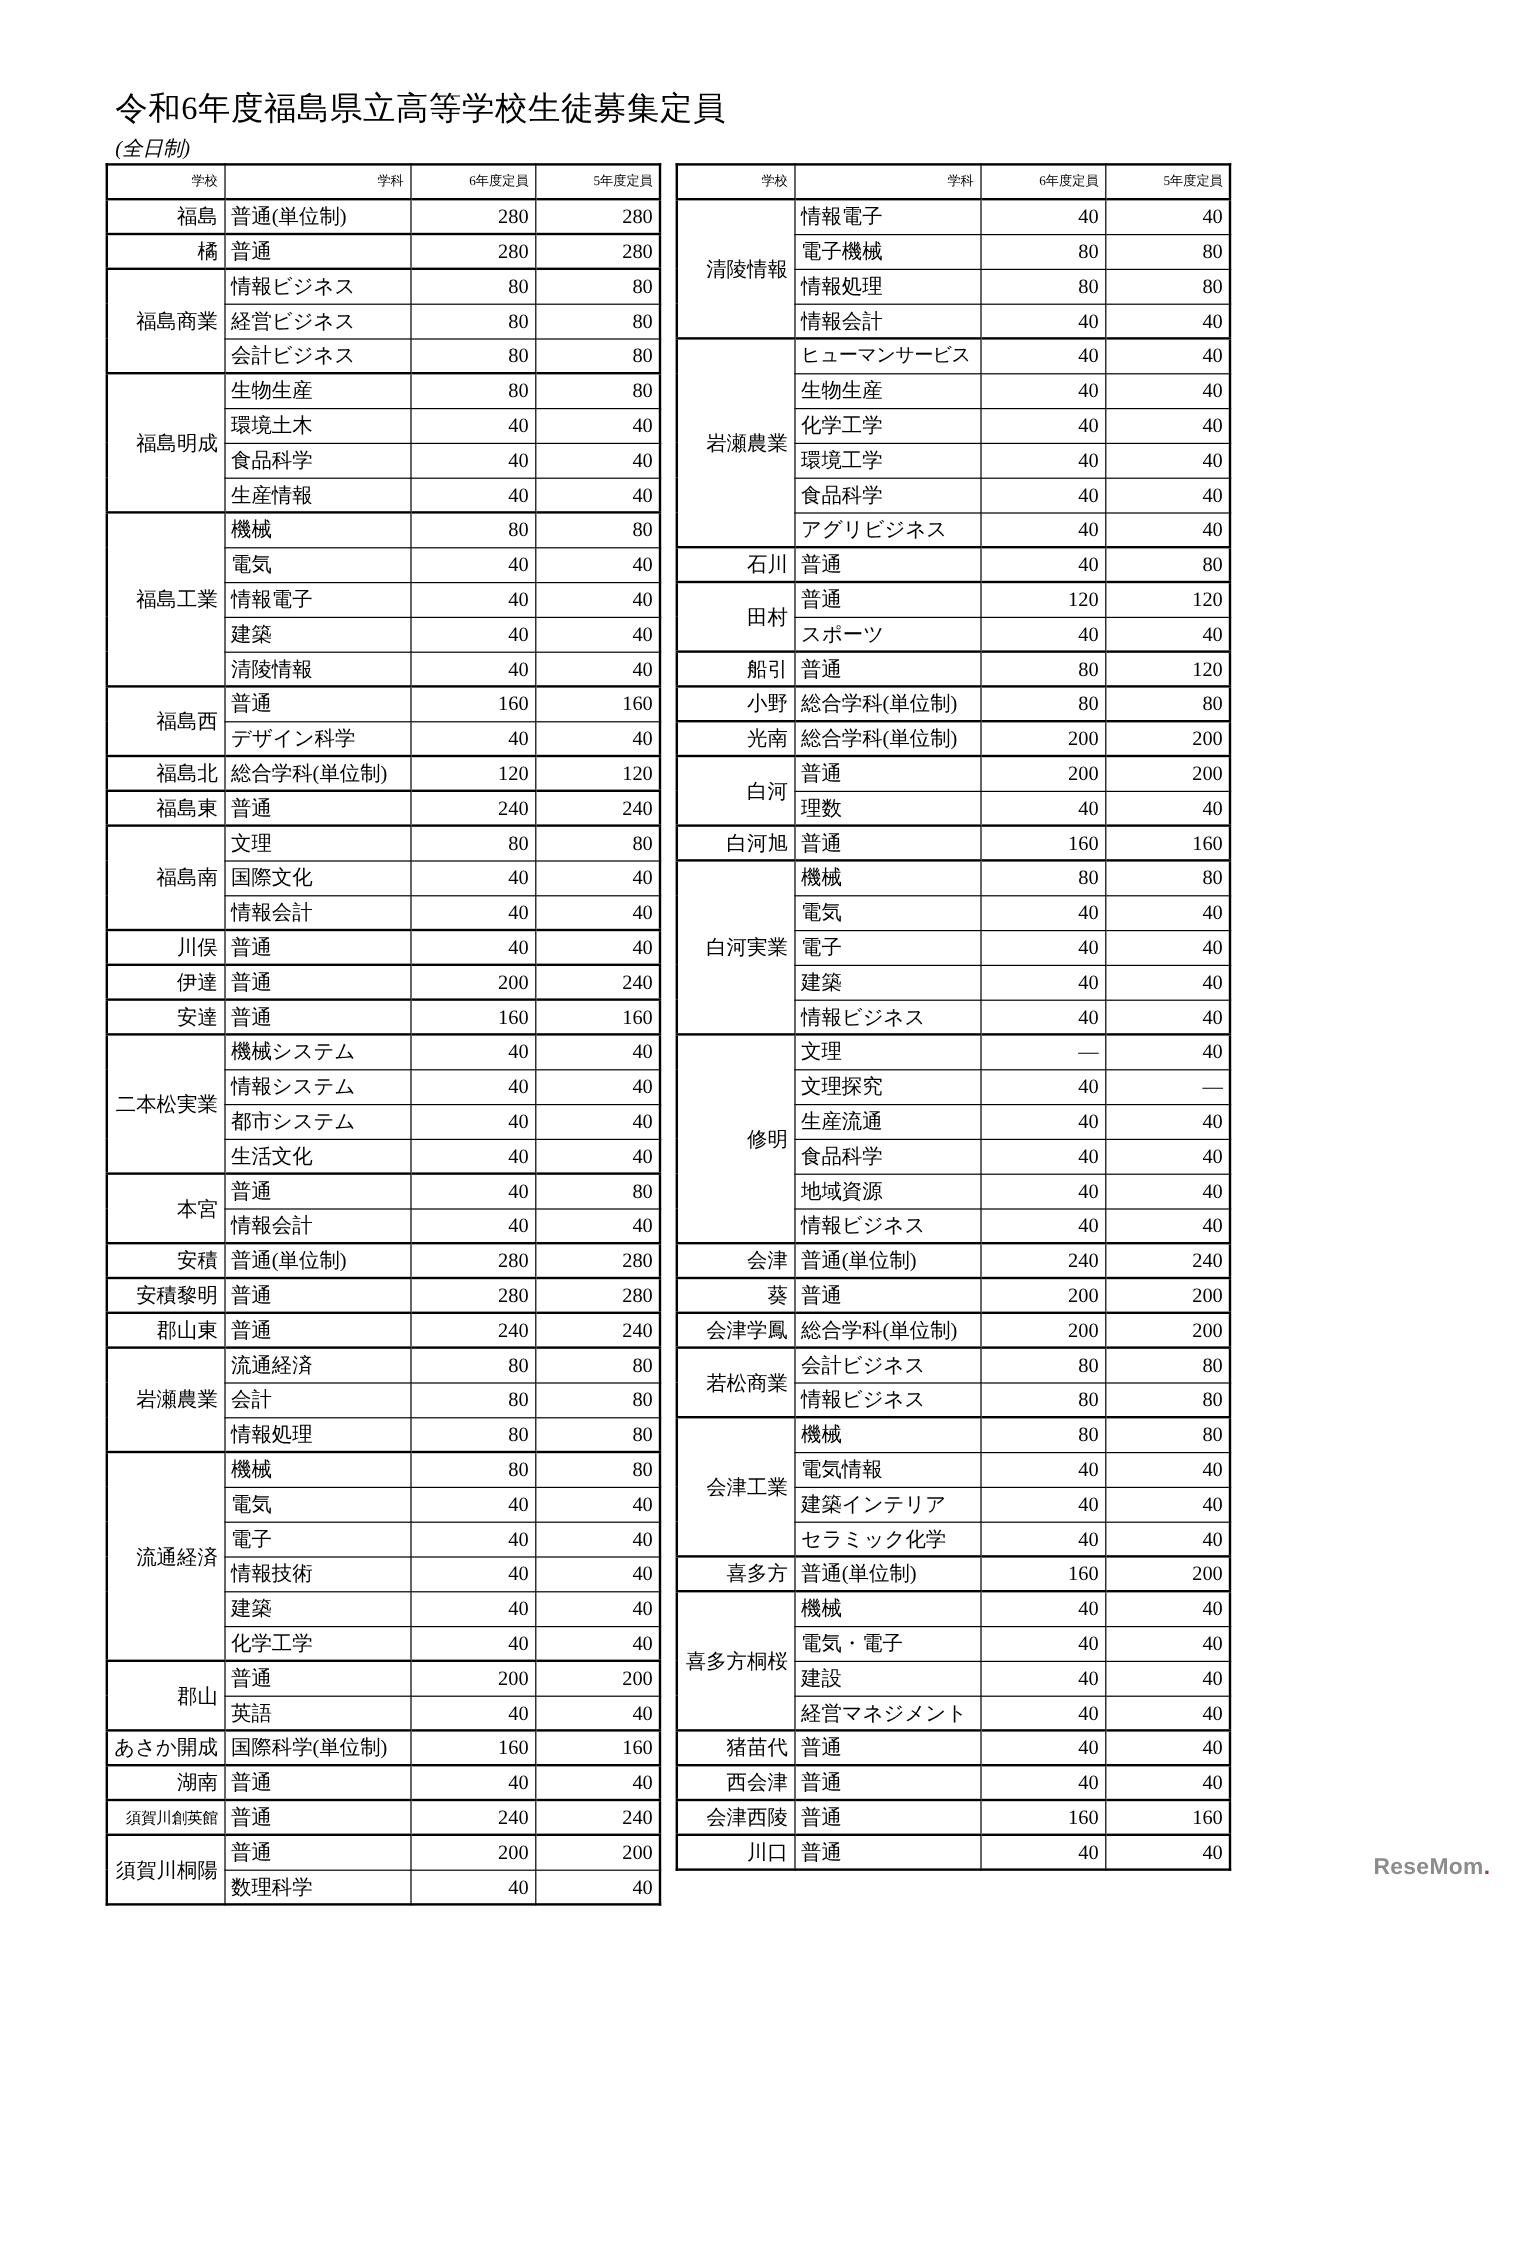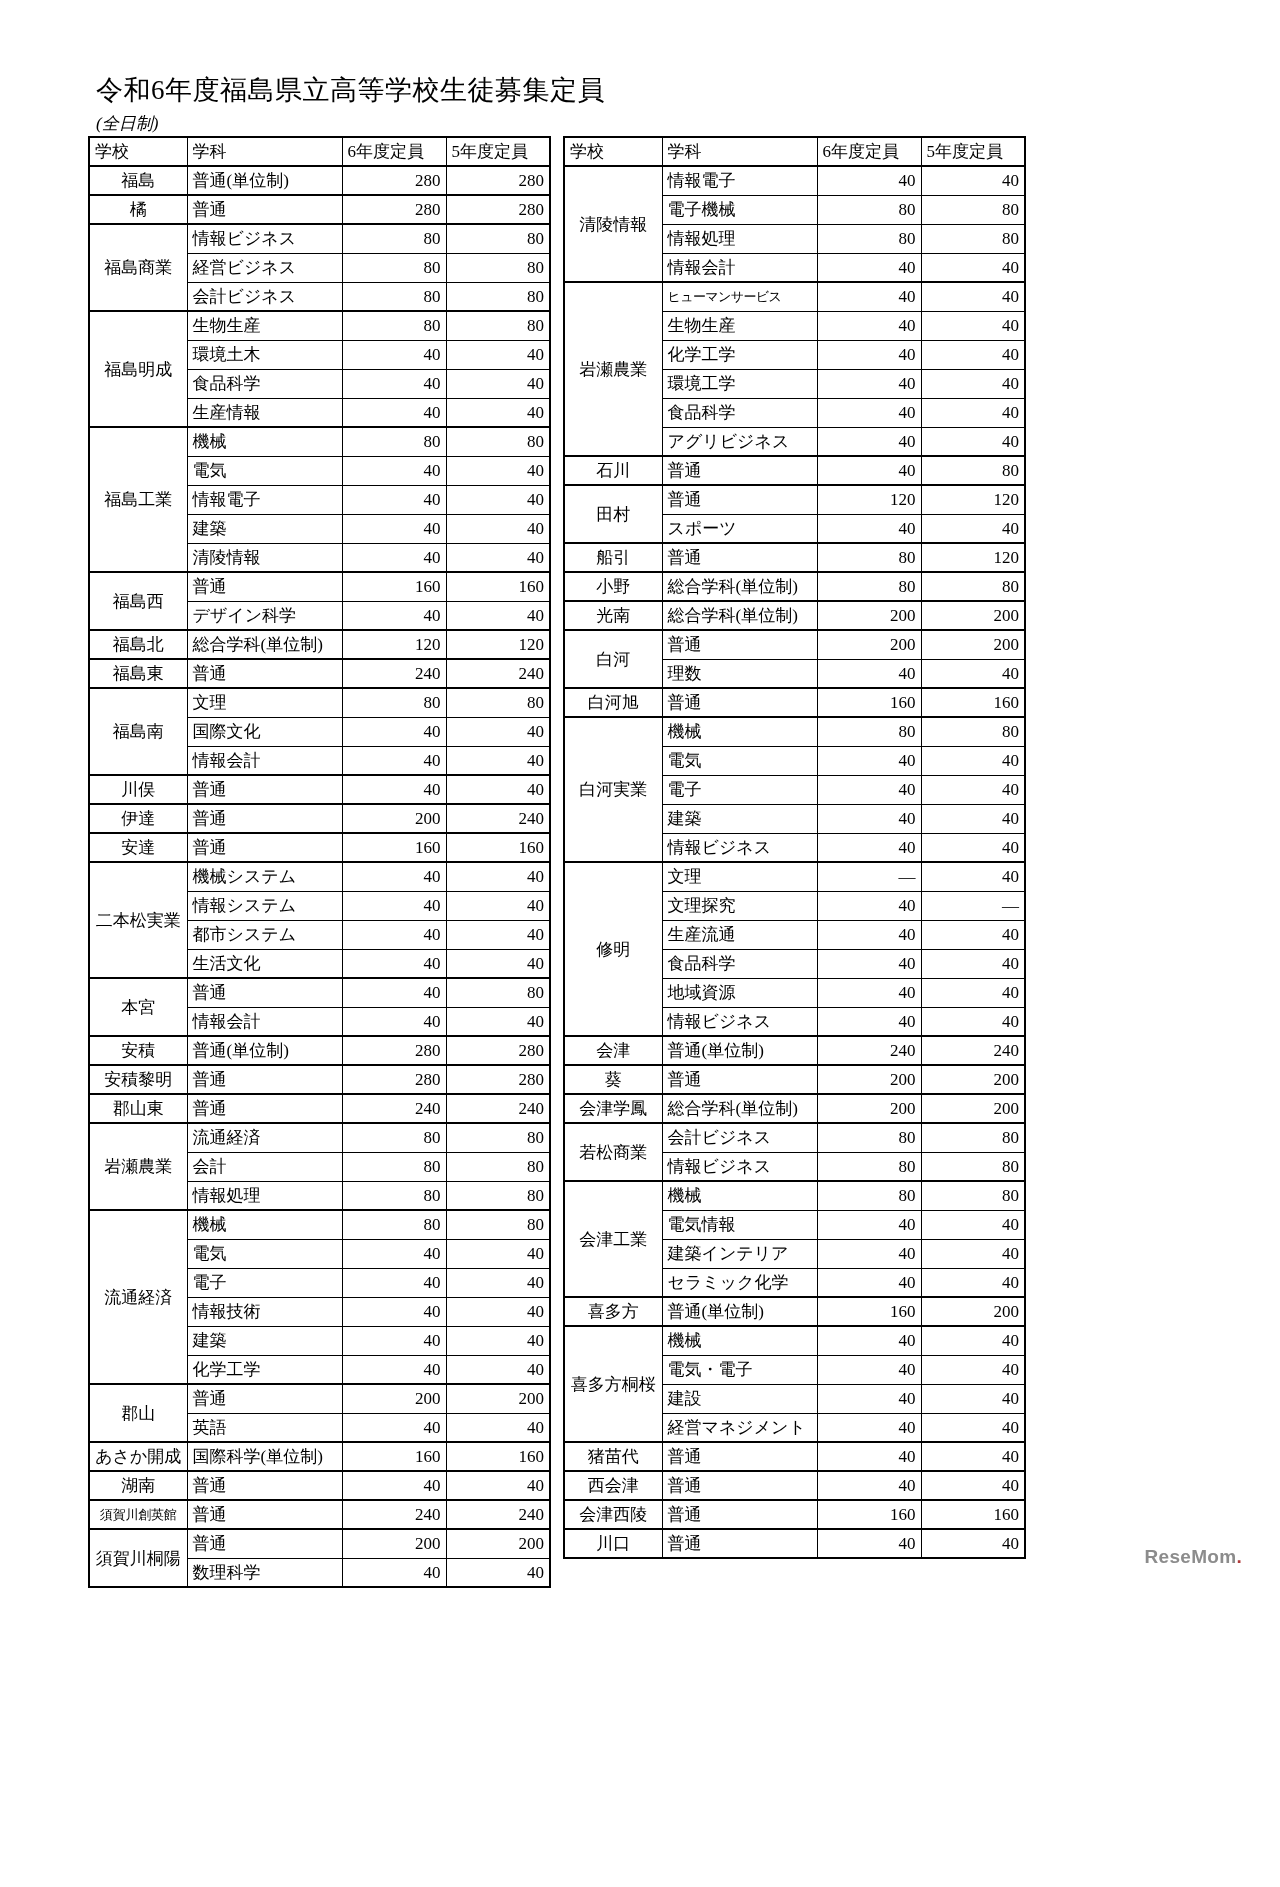--- a/index.html
+++ b/index.html
@@ -65,42 +65,42 @@
     font-size: 17px;
     line-height: 1;
     height: 29px;
     box-sizing: border-box;
     vertical-align: middle;
     overflow: hidden;
     white-space: nowrap;
   }
 
   table.quota thead th {
-    text-align: left;
-    font-size: 17px;
+    text-align: right;
+    font-size: 11px;
     border-bottom: 2.5px solid #000;
   }
 
   
-  .c-school  { width: 98px;  text-align: center; }
+  .c-school  { width: 98px;  text-align: right; }
   .c-dept    { width: 155px; text-align: left; }
   .c-y6      { width: 104px; text-align: right; padding-right: 9px; }
   .c-y5      { width: 104px; text-align: right; padding-right: 9px; }
 
   td.c-y6, td.c-y5 {
     font-size: 23px;
     font-family: "Liberation Serif", "DejaVu Serif", serif;
   }
 
   td.c-school, td.c-dept {
     font-size: 17.5px;
   }
 
   td.c-school.small { font-size: 13px; letter-spacing: -0.2px; }
-  td.c-dept.tight   { font-size: 13px; letter-spacing: -0.6px; }
+  td.c-dept.tight   { font-size: 16px; letter-spacing: -0.6px; }
 
   
   tr.group-start > td { border-top: 2.2px solid #000; }
 
   .watermark {
     position: absolute;
     right: 38px;
     bottom: 26px;
     font-size: 19px;
     font-family: "Liberation Sans", sans-serif;

